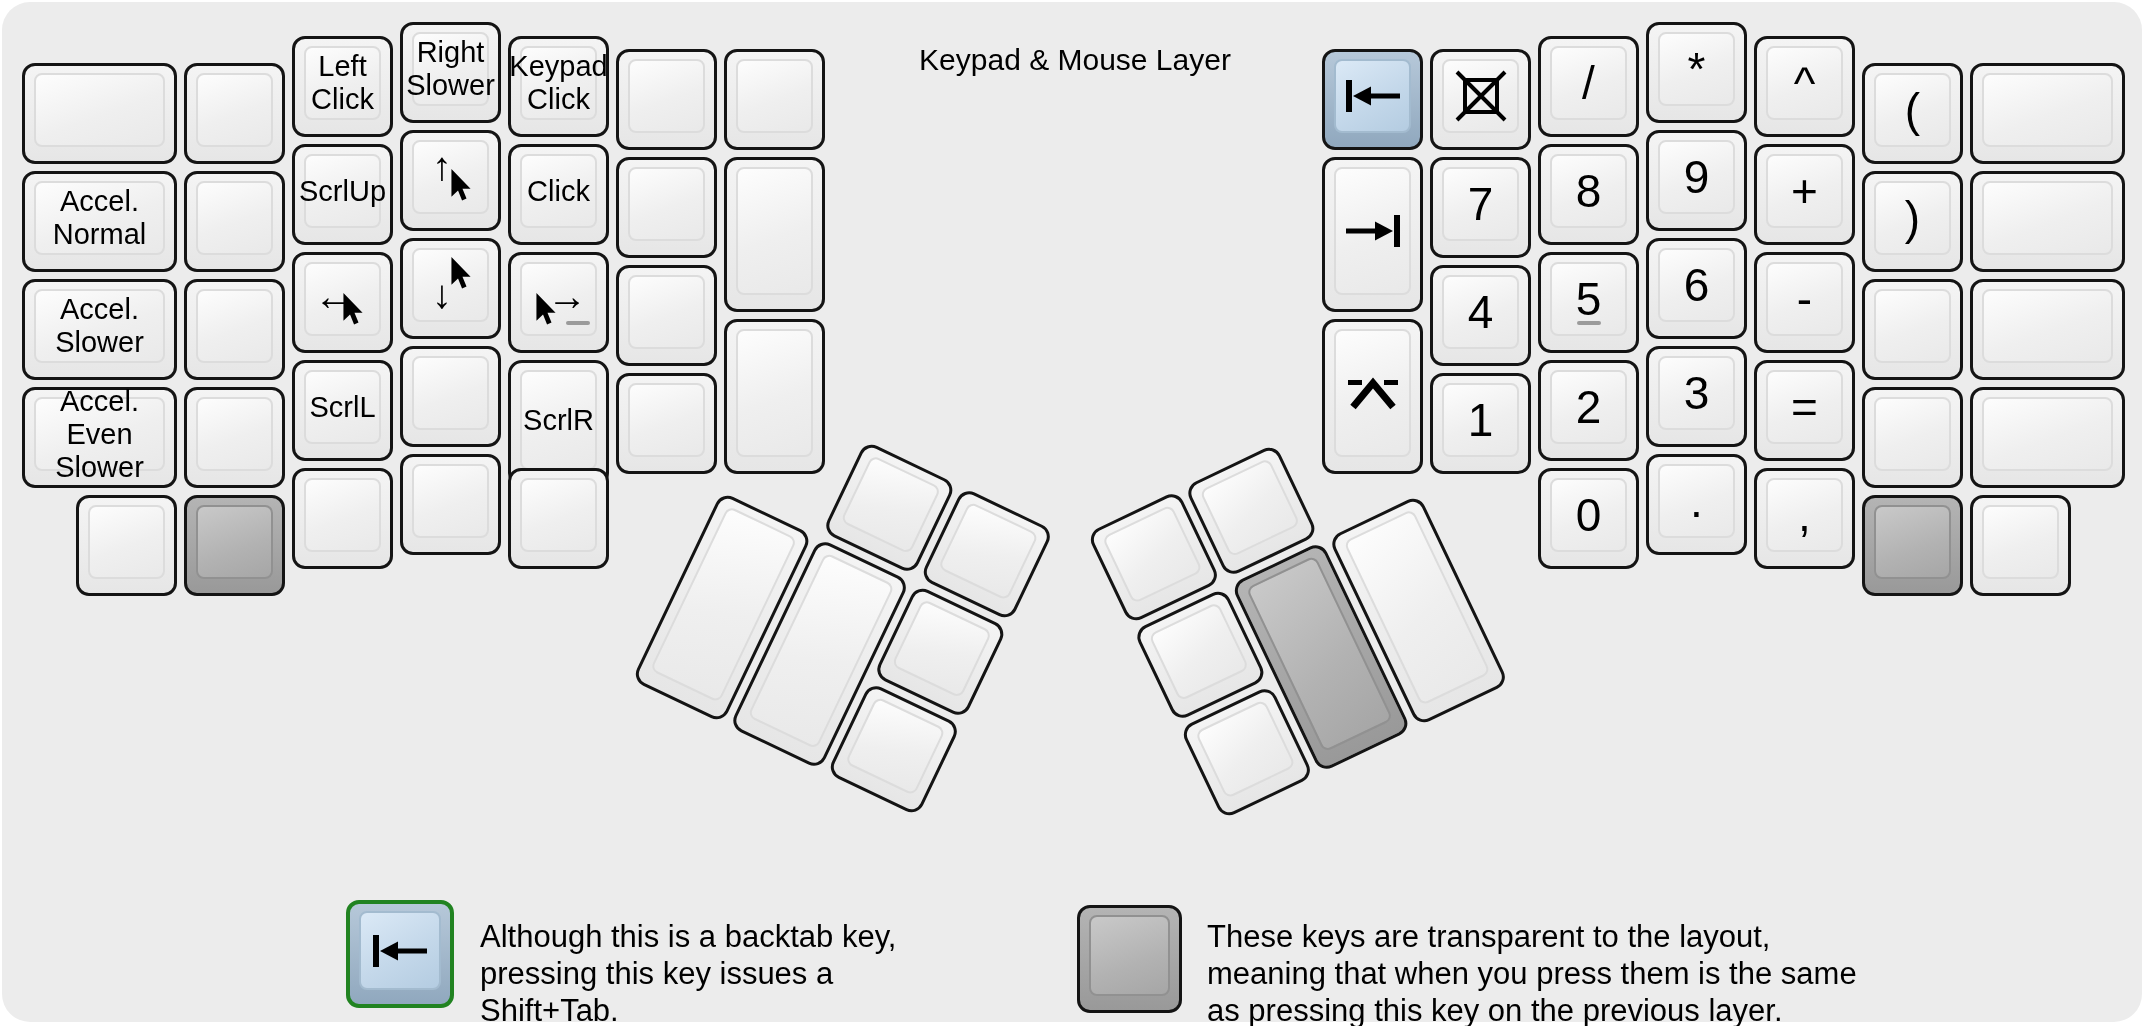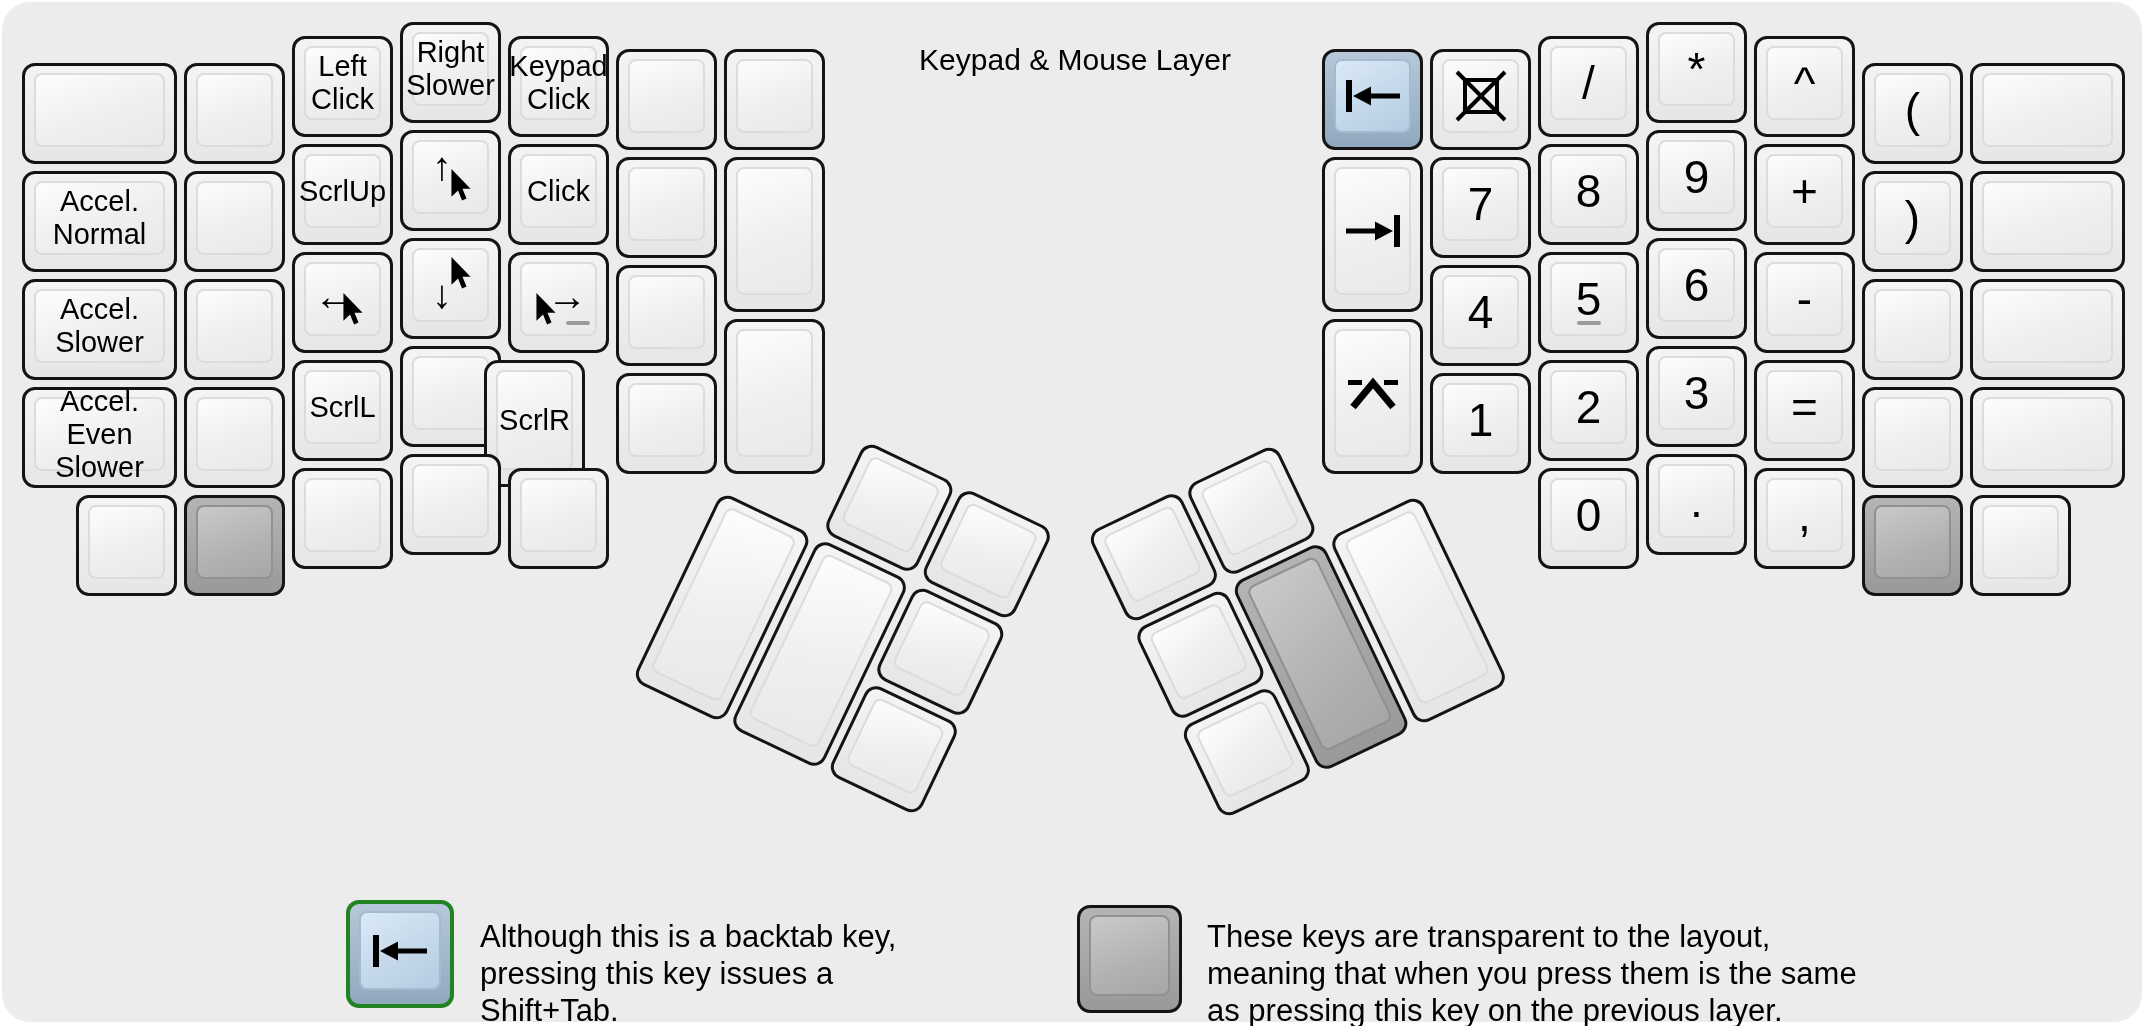--- a/index.html
+++ b/index.html
@@ -144,21 +144,21 @@
       </div>
       <div class="key white g-cursor-right" style="left: 506px; top: 250px; width: 101px; height: 101px;">
         <div class="surface">
   <span class="arrow">→</span>
   <svg class="cursor" viewBox="0 0 22 32">
             <path d="M2 1 L2 27 L8.2 21.2 L12 30.5 L16.2 28.6 L12.4 19.6 L20 19.6 Z"></path>
           </svg>
 <i class="home-dash"></i>
         </div>
       </div>
-      <div class="key white" style="left: 482px; top: 358px; width: 101px; height: 127px; border-radius: 14px;">
+      <div class="key white" style="left: 506px; top: 358px; width: 101px; height: 127px; border-radius: 14px;">
         <div class="surface">
           <span class="klabel">ScrlR</span>
         </div>
       </div>
       <div class="key white" style="left: 614px; top: 47px; width: 101px; height: 101px;">
         <div class="surface"></div>
       </div>
       <div class="key white" style="left: 614px; top: 155px; width: 101px; height: 101px;">
         <div class="surface"></div>
       </div>

